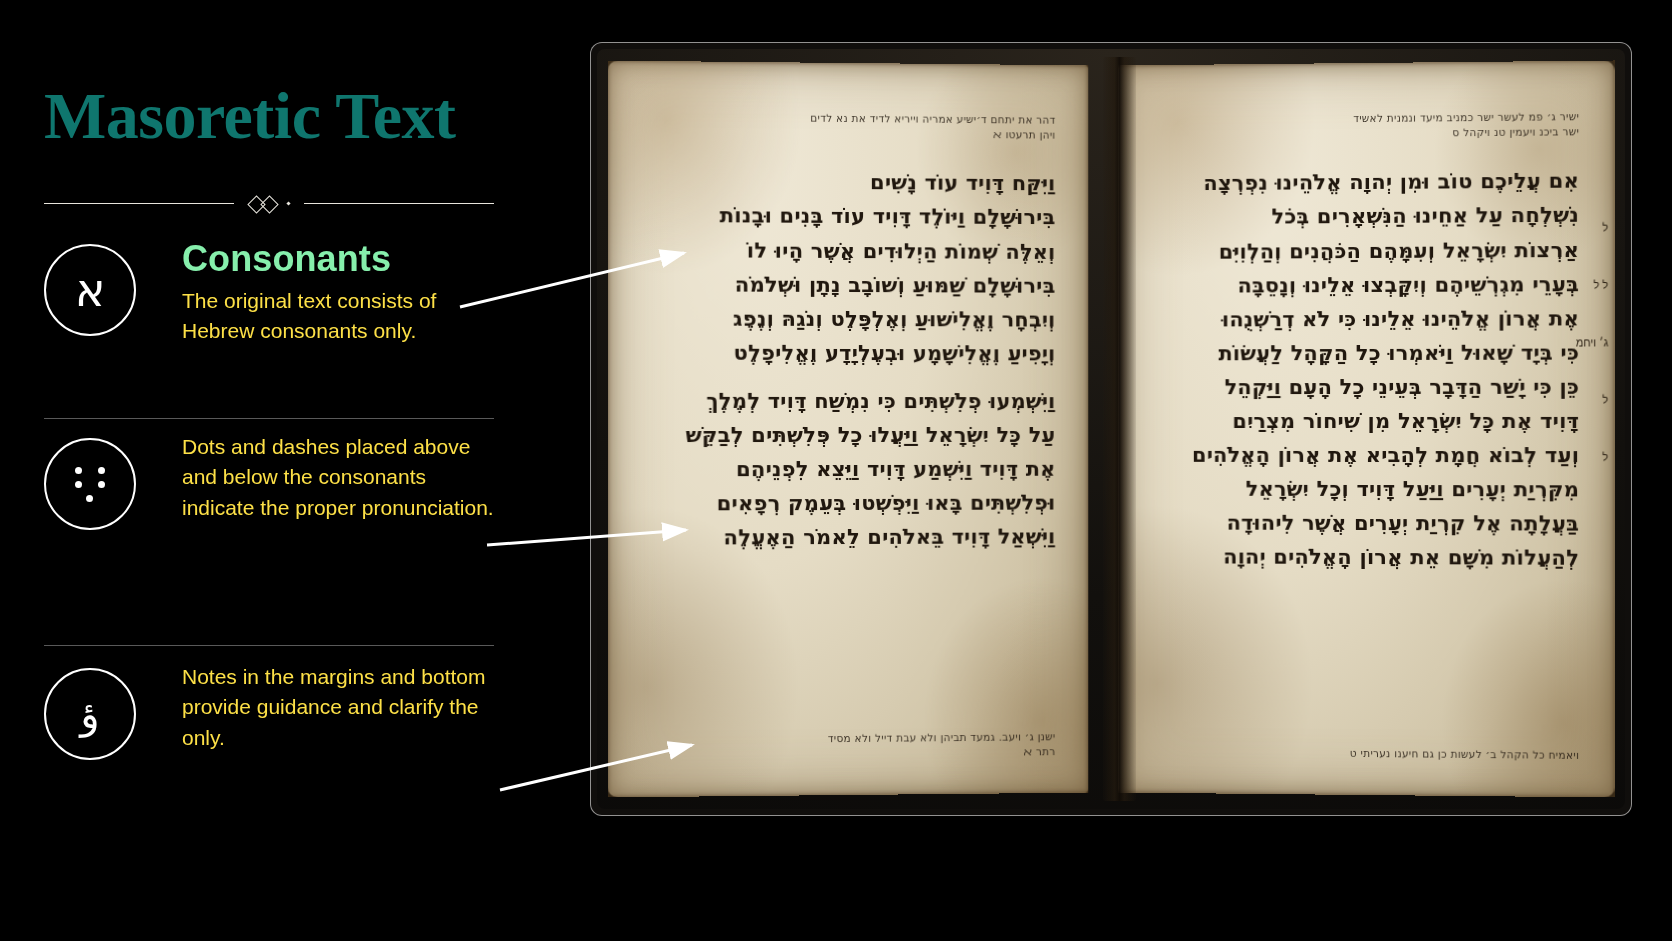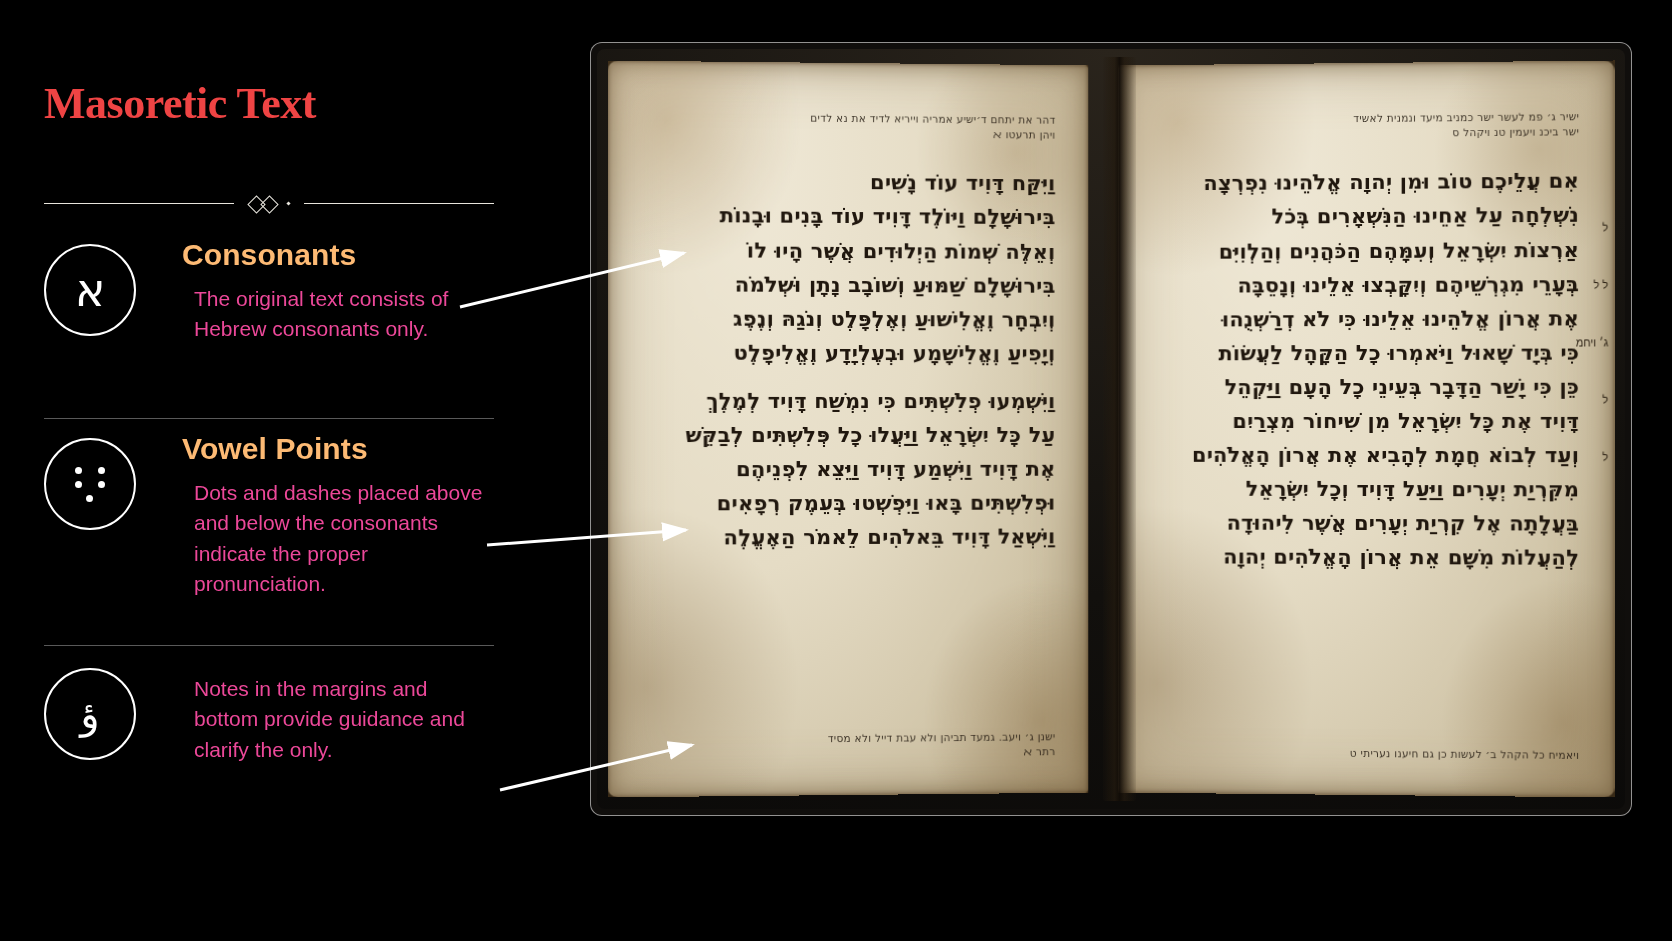--- a/index.html
+++ b/index.html
@@ -28,23 +28,23 @@
     top: 0;
     width: 560px;
     height: 941px;
   }
   .title {
     position: absolute;
     left: 44px;
     top: 78px;
     font-family: "Liberation Serif", serif;
     font-weight: bold;
-    font-size: 44px;
+    font-size: 66px;
     letter-spacing: -0.5px;
-    color: #ef4444;
+    color: #0f766e;
     white-space: nowrap;
   }
 
   
   .ornament {
     position: absolute;
     left: 44px;
     top: 196px;
     width: 450px;
     height: 16px;
@@ -127,30 +127,30 @@
   .dots-icon i:nth-child(5) { left: 18px; top: 33px; }
 
   .feature .text {
     position: absolute;
     left: 138px;
     top: 0;
     width: 320px;
   }
   .feature h3 {
     margin: 0 0 6px 0;
-    font-size: 30px;
+    font-size: 36px;
     font-weight: bold;
-    color: #fdba74;
+    color: #86efac;
     letter-spacing: 0.1px;
   }
   .feature p {
-    margin: 12px;
+    margin: 0;
     font-size: 21px;
     line-height: 1.45;
-    color: #ec4899;
+    color: #fde047;
   }
 
   .divider {
     position: absolute;
     left: 44px;
     width: 450px;
     height: 1px;
     background: rgba(255,255,255,0.35);
   }
   .divider.d1 { top: 418px; }
@@ -311,21 +311,20 @@
       <div class="circle">
         <span class="dots-icon">
           <i></i>
             <i></i>
             <i></i>
             <i></i>
             <i></i>
         </span>
       </div>
       <div class="text">
-        <h3>Vowel Points</h3>
         <p>Dots and dashes placed above and below the consonants indicate the proper pronunciation.</p>
       </div>
     </div>
 
     <div class="divider d2"></div>
 
     <div class="feature f3">
       <div class="circle">
         <span class="glyph small">ؤ</span>
       </div>

